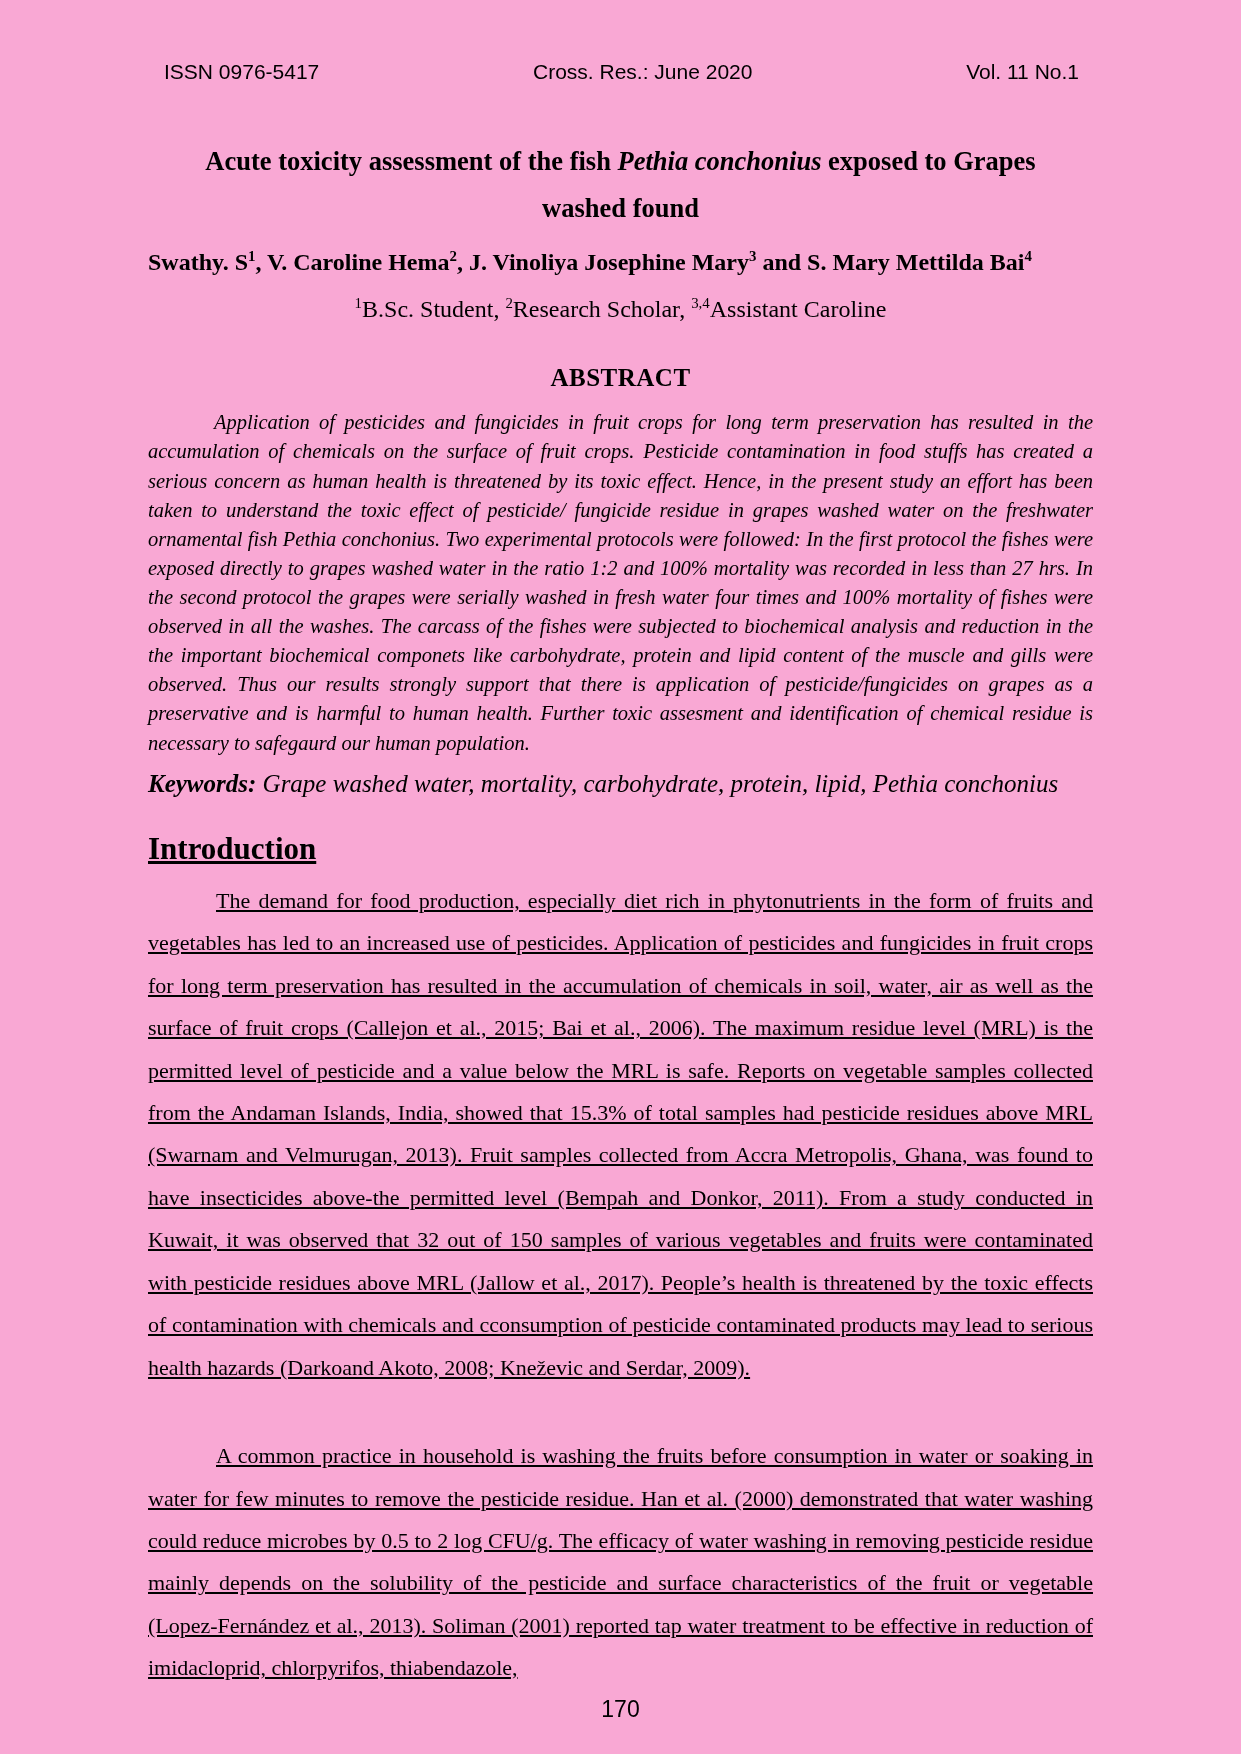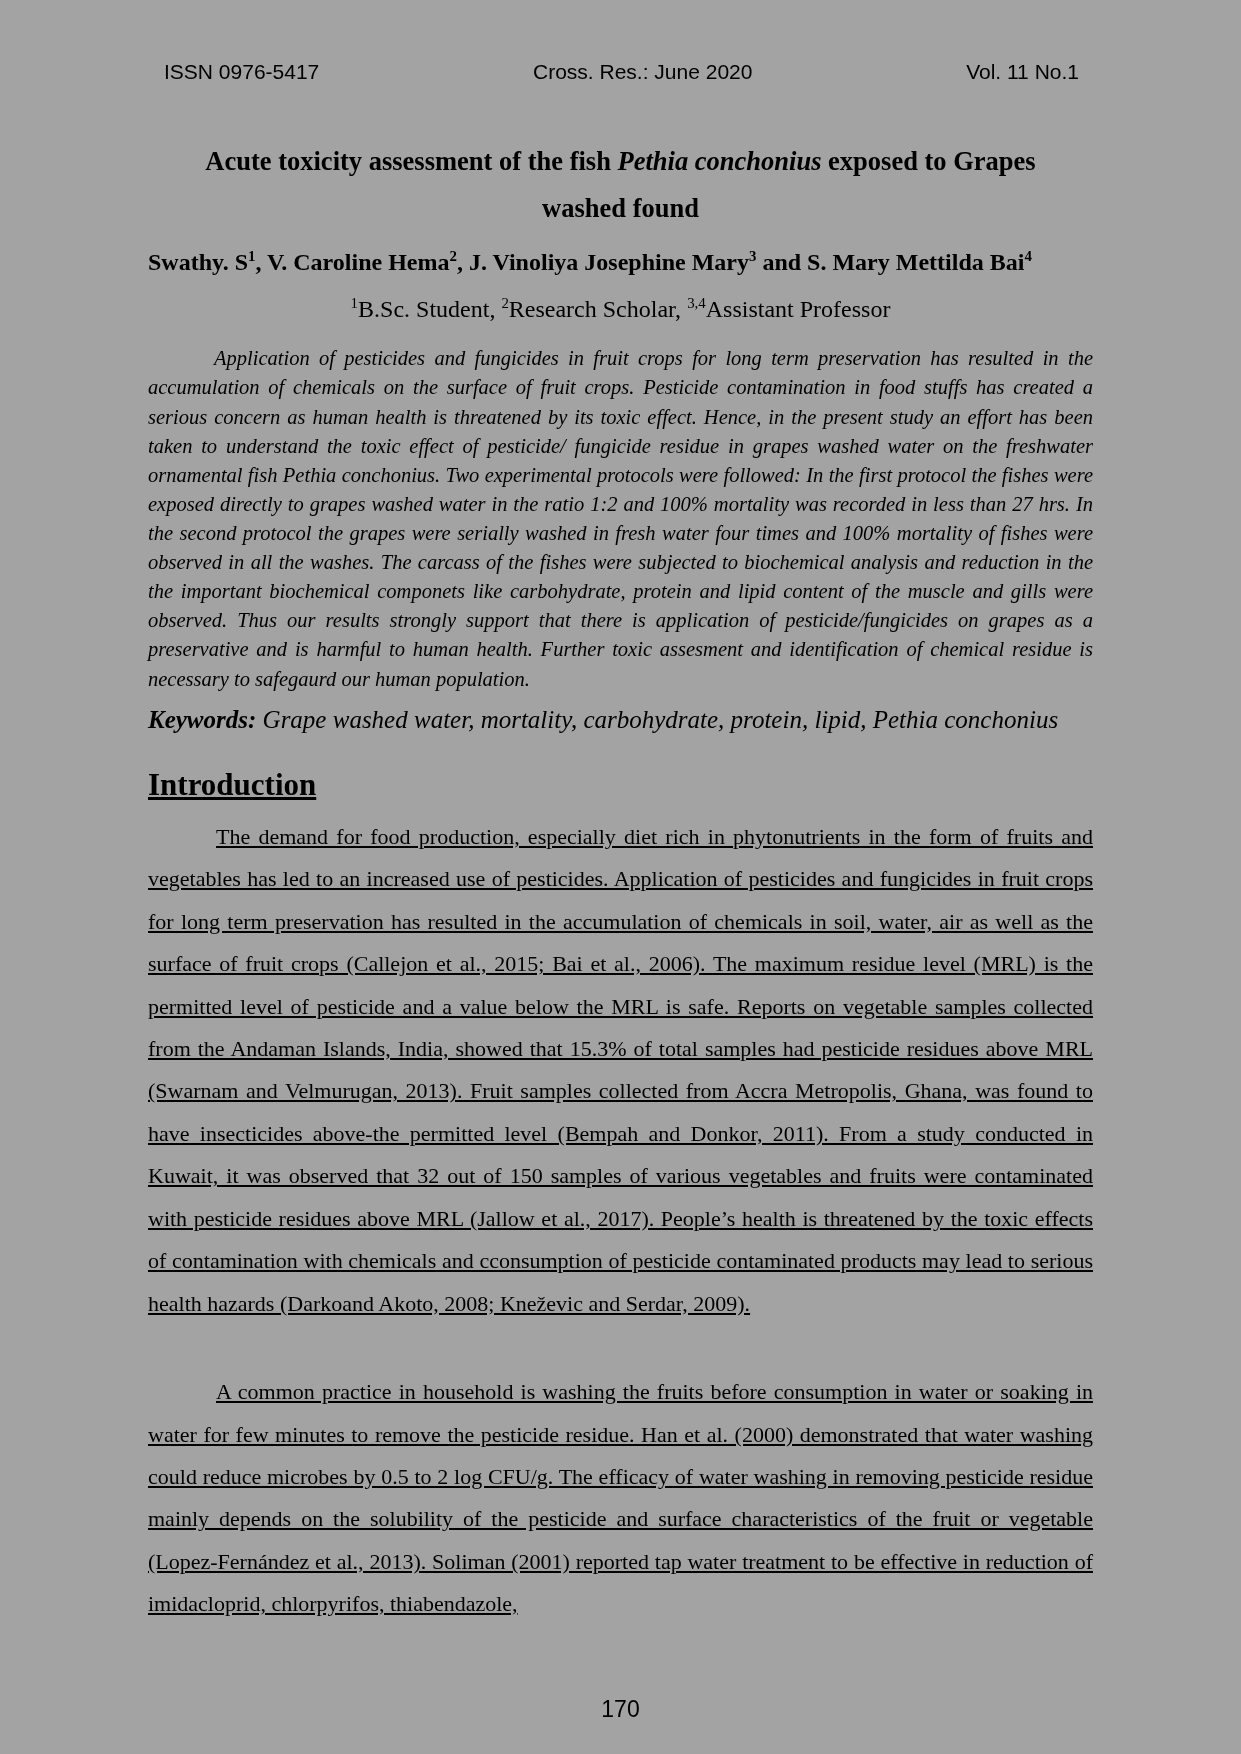--- a/index.html
+++ b/index.html
@@ -2,21 +2,21 @@
 <html><head>
 <meta charset="utf-8">
 <style>
   * { margin: 0; padding: 0; box-sizing: border-box; }
   html, body { background: #ffffff; }
   .page {
     position: relative;
     width: 1241px;
     height: 1754px;
     margin: 0 auto;
-    background: #a3a3a3;
+    background: #f9a8d4;
     color: #000000;
     font-family: "Liberation Serif", serif;
     padding: 60px 148px 0 148px;
     overflow: hidden;
   }
   .journal-header {
     display: flex;
     justify-content: space-between;
     align-items: baseline;
     font-family: "Liberation Sans", sans-serif;
@@ -103,23 +103,24 @@
     <span>Vol. 11 No.1</span>
   </div>
 
   <div class="paper-title">
     <div><span>Acute toxicity assessment of the fish </span><span class="species">Pethia conchonius</span><span> exposed to Grapes</span></div>
     <div>washed found</div>
   </div>
 
   <div class="authors-line"><span>Swathy. S</span><sup class="auth-sup">1</sup><span>, V. Caroline Hema</span><sup class="auth-sup">2</sup><span>, J. Vinoliya Josephine Mary</span><sup class="auth-sup">3</sup><span> and S. Mary Mettilda Bai</span><sup class="auth-sup">4</sup></div>
 
-  <div class="affiliation affiliation-roles"><sup class="auth-sup">1</sup><span>B.Sc. Student, </span><sup class="auth-sup">2</sup><span>Research Scholar, </span><sup class="auth-sup">3,4</sup><span>Assistant Professor</span></div>
+  <div class="affiliation affiliation-roles"><sup class="auth-sup">1</sup><span>B.Sc. Student, </span><sup class="auth-sup">2</sup><span>Research Scholar, </span><sup class="auth-sup">3,4</sup><span>Assistant Caroline</span></div>
 
 
+  <div class="abstract-heading">ABSTRACT</div>
 
   <div class="abstract-body">Application of pesticides and fungicides in fruit crops for long term preservation has resulted in the accumulation of chemicals on the surface of fruit crops. Pesticide contamination in food stuffs has created a serious concern as human health is threatened by its toxic effect. Hence, in the present study an effort has been taken to understand the toxic effect of pesticide/ fungicide residue in grapes washed water on the freshwater ornamental fish Pethia conchonius. Two experimental protocols were followed: In the first protocol the fishes were exposed directly to grapes washed water in the ratio 1:2 and 100% mortality was recorded in less than 27 hrs. In the second protocol the grapes were serially washed in fresh water four times and 100% mortality of fishes were observed in all the washes. The carcass of the fishes were subjected to biochemical analysis and reduction in the the important biochemical componets like carbohydrate, protein and lipid content of the muscle and gills were observed. Thus our results strongly support that there is application of pesticide/fungicides on  grapes as a  preservative and is harmful to human health. Further toxic assesment and identification of chemical residue is necessary to safegaurd our human population.</div>
 
   <div class="keywords-line"><span class="keywords-label">Keywords:</span><span> Grape washed water, mortality, carbohydrate, protein, lipid, Pethia conchonius</span></div>
 
   <div class="section-heading">Introduction</div>
 
   <div class="body-paragraph first">The demand for food production, especially diet rich in phytonutrients in the form of fruits and vegetables has led to an increased use of pesticides. Application of pesticides and fungicides in fruit crops for long term preservation has resulted in the accumulation of chemicals in soil, water, air as well as the surface of fruit crops (Callejon et al., 2015; Bai et al., 2006). The maximum residue level (MRL) is the permitted level of pesticide and a value below the MRL is safe. Reports on vegetable samples collected from the Andaman Islands, India, showed that 15.3% of total samples had pesticide residues above MRL (Swarnam and Velmurugan, 2013). Fruit samples collected from Accra Metropolis, Ghana, was found to have insecticides above-the permitted level (Bempah and Donkor, 2011). From a study conducted in Kuwait, it was observed that 32 out of 150 samples of various vegetables and fruits were contaminated with pesticide residues above MRL (Jallow et al., 2017). People’s health is threatened by the toxic effects of contamination with chemicals and cconsumption of pesticide contaminated products may lead to serious health hazards (Darkoand Akoto, 2008; Kneževic and Serdar, 2009).</div>
 
   <div class="body-paragraph second">A common practice in household is washing the fruits before consumption in water or soaking in water for few minutes to remove the pesticide residue. Han et al. (2000) demonstrated that water washing could reduce microbes by 0.5 to 2 log CFU/g. The efficacy of water washing in removing pesticide residue mainly depends on the solubility of the pesticide and surface characteristics of the fruit or vegetable (Lopez-Fernández et al., 2013). Soliman (2001) reported tap water treatment to be effective in reduction of imidacloprid, chlorpyrifos, thiabendazole,</div>

